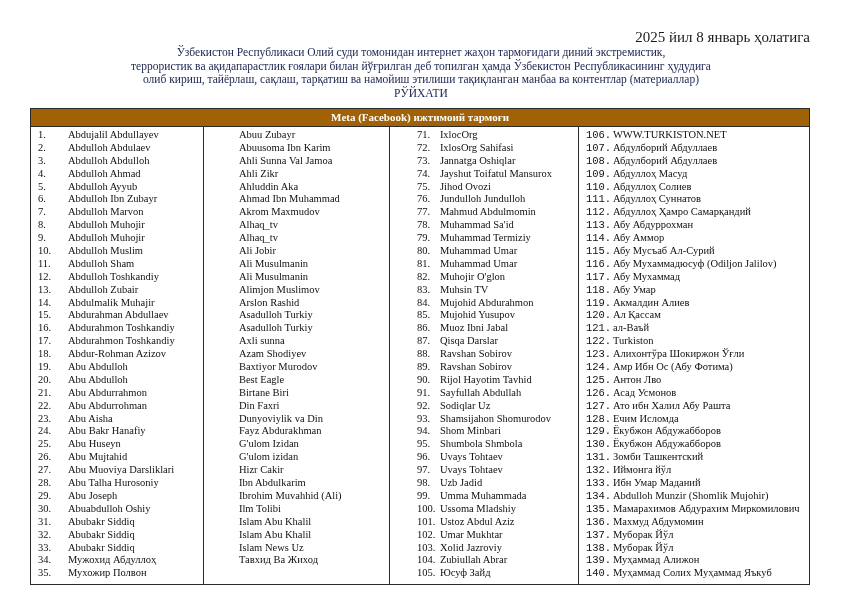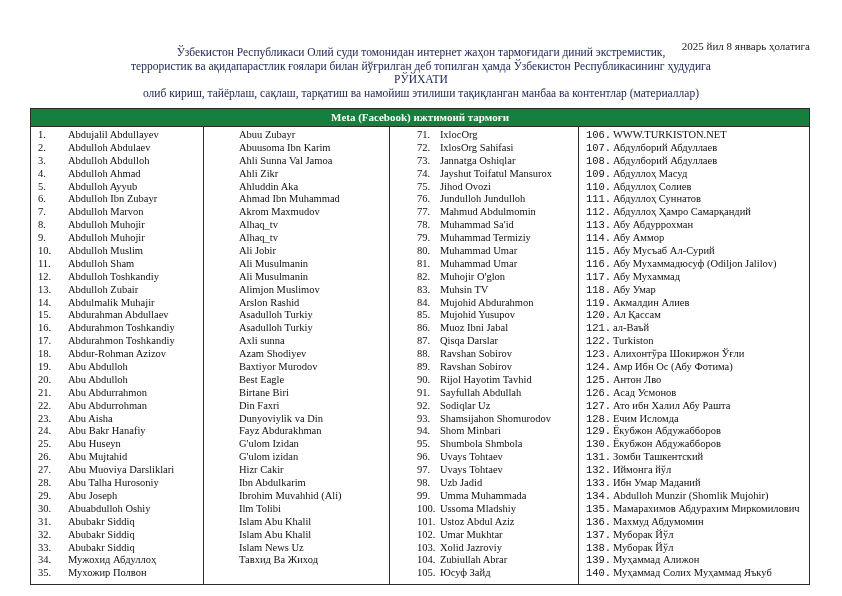--- a/index.html
+++ b/index.html
@@ -6,42 +6,42 @@
   body {
     width: 842px; height: 596px;
     background: #ffffff;
     font-family: "Liberation Serif", serif;
     position: relative;
     overflow: hidden;
     color: #1a1a1a;
   }
   .date-note {
     position: absolute;
-    top: 40px; right: 32px;
-    font-size: 11px;
+    top: 29px; right: 32px;
+    font-size: 15px;
     color: #1a1a1a;
   }
   .doc-title {
     position: absolute;
     top: 46px; left: 36px; right: 36px;
     text-align: center;
     font-weight: normal;
     font-size: 11.5px;
     line-height: 13.6px;
     color: #1b2350;
   }
   .list-table {
     position: absolute;
     left: 30px; top: 108px;
     width: 780px;
     border: 1px solid #2b2b2b;
     box-sizing: border-box;
   }
   .table-header {
-    background: #15803d;
+    background: #a16207;
     color: #ffffff;
     text-align: center;
     font-weight: bold;
     font-size: 11px;
     line-height: 15px;
     padding: 1px 0;
     border-bottom: 1px solid #2b2b2b;
   }
   .table-cols { display: flex; align-items: stretch; }
   .col {
@@ -70,22 +70,22 @@
   .item .nm { flex: 1 1 auto; overflow: hidden; }
 </style>
 </head>
 <body>
 
 <div class="date-note">2025 йил 8 январь ҳолатига</div>
 
 <div class="doc-title">
   <div>Ўзбекистон Республикаси Олий суди томонидан интернет жаҳон тармоғидаги диний экстремистик,</div>
   <div>террористик ва ақидапарастлик ғоялари билан йўғрилган деб топилган ҳамда Ўзбекистон Республикасининг ҳудудига</div>
+  <div>олиб кириш, тайёрлаш, сақлаш, тарқатиш ва намойиш этилиши тақиқланган манбаа ва контентлар (материаллар)</div>
   <div>РЎЙХАТИ</div>
-  <div>олиб кириш, тайёрлаш, сақлаш, тарқатиш ва намойиш этилиши тақиқланган манбаа ва контентлар (материаллар)</div>
 </div>
 
 <div class="list-table">
   <div class="table-header">Meta (Facebook) ижтимоий тармоғи</div>
   <div class="table-cols">
     <div class="col col-0">
         <div class="item">
           <span class="num">1.</span>
           <span class="nm">Abdujalil Abdullayev</span>
         </div>

